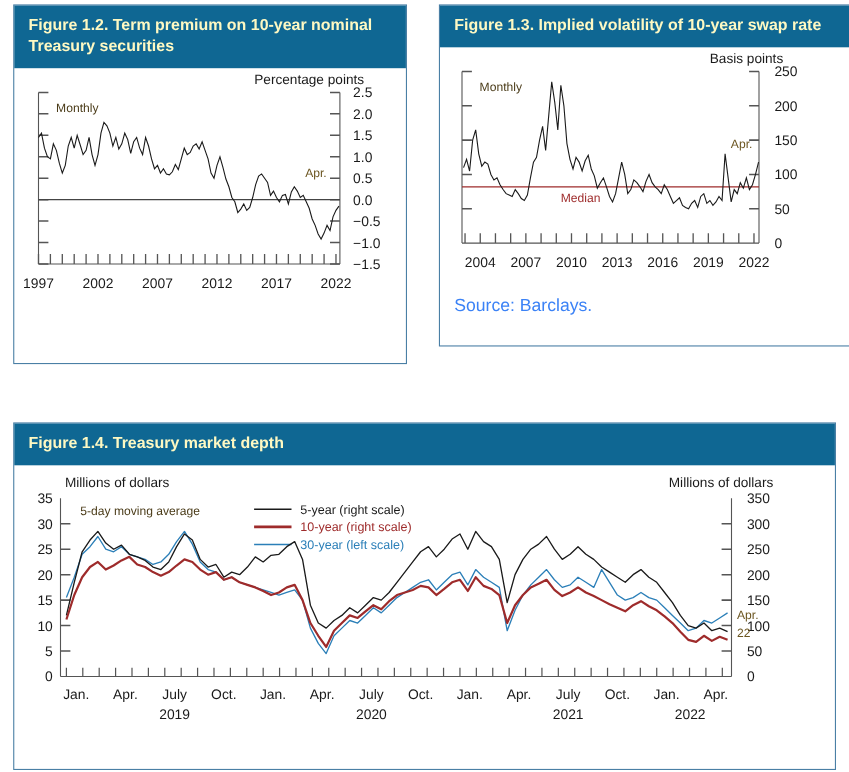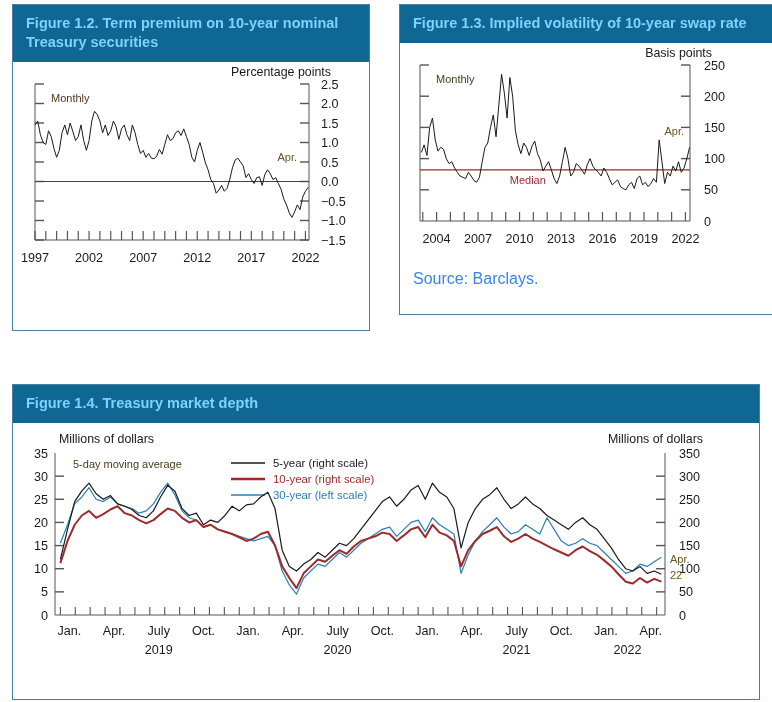--- a/index.html
+++ b/index.html
@@ -12,21 +12,21 @@
     position:relative;
   }
   .figure-card{
     position:absolute;
     border:1px solid #4a7fa5;
     background:#ffffff;
     box-sizing:border-box;
   }
   .fig-header{
     background:#0f6793;
-    color:#7dd3fc;
+    color:#fef9c3;
     font-weight:bold;
     font-size:14.5px;
     line-height:19px;
     padding:9px 12px 10px 13px;
     box-sizing:border-box;
   }
   .fig-body{position:relative;box-sizing:border-box;}
   .fig-source{
     font-size:16px;
     line-height:16.5px;

